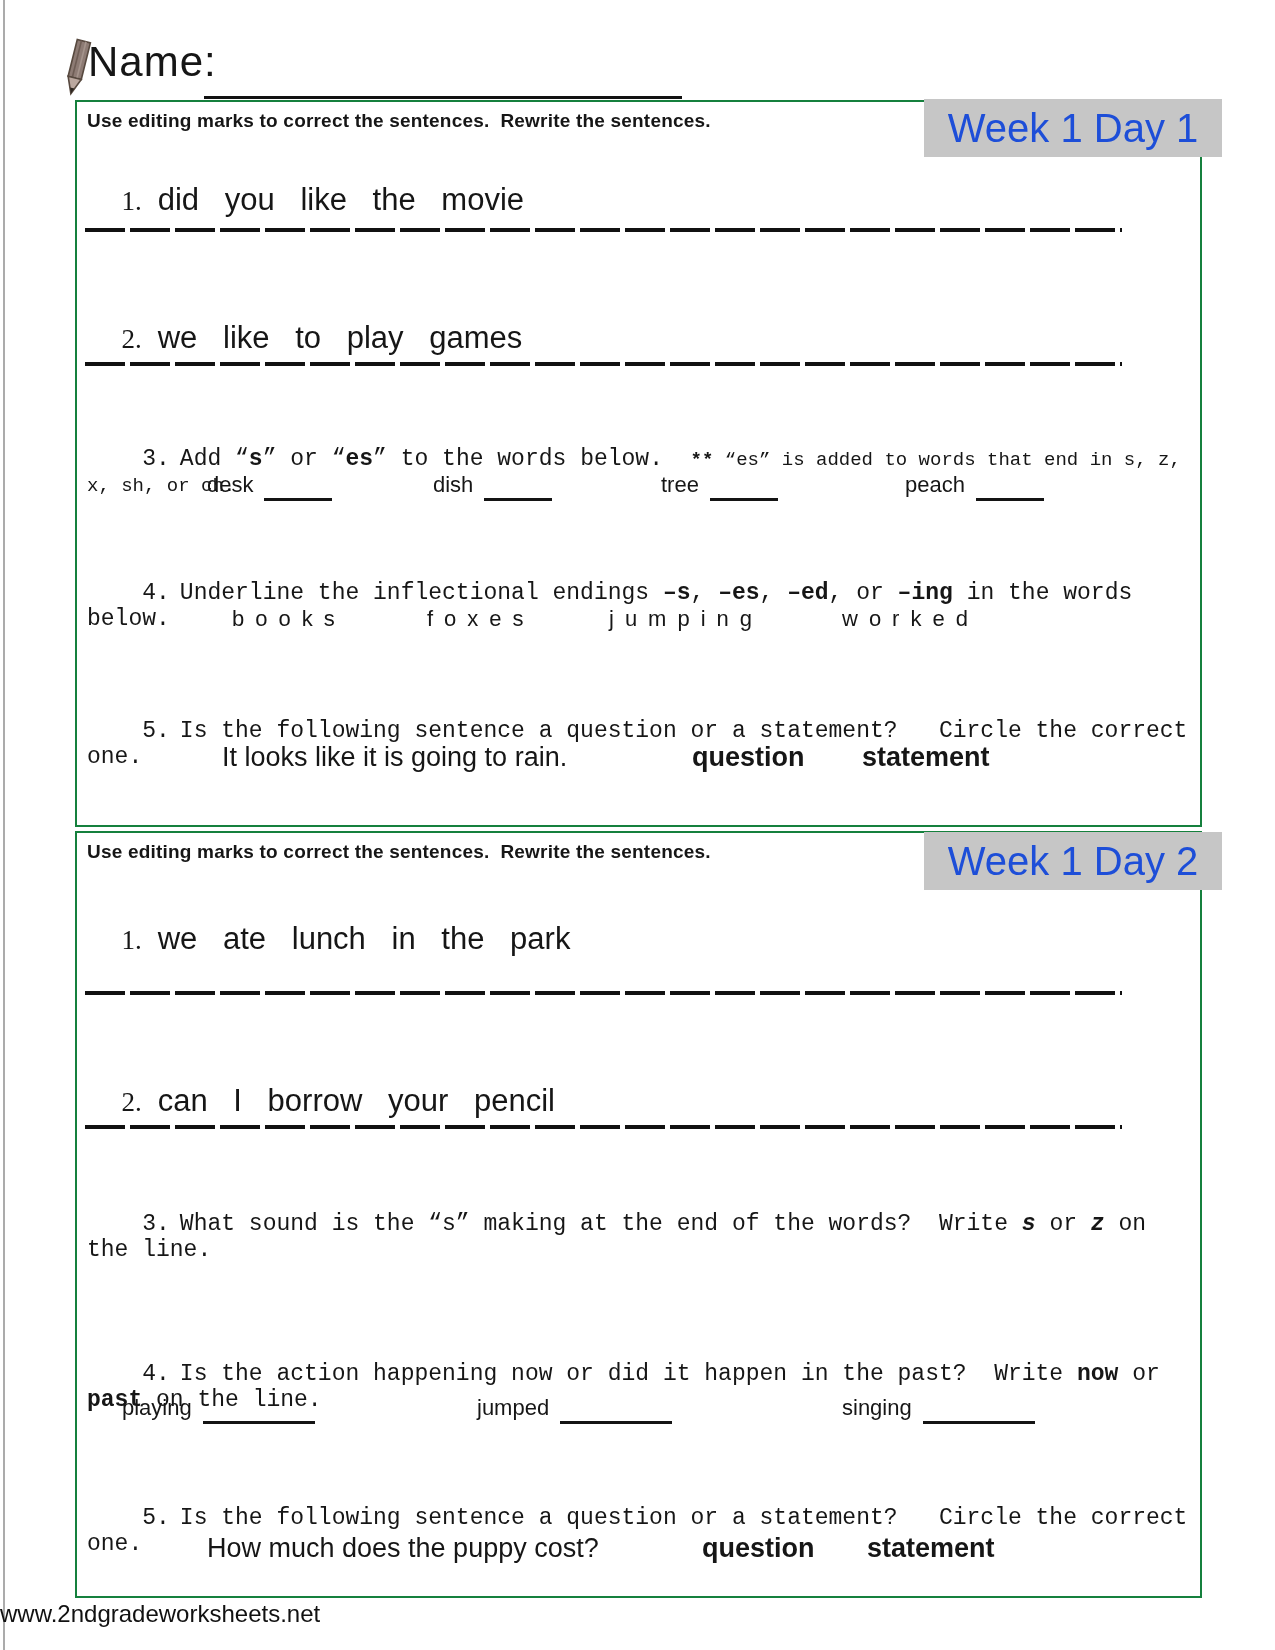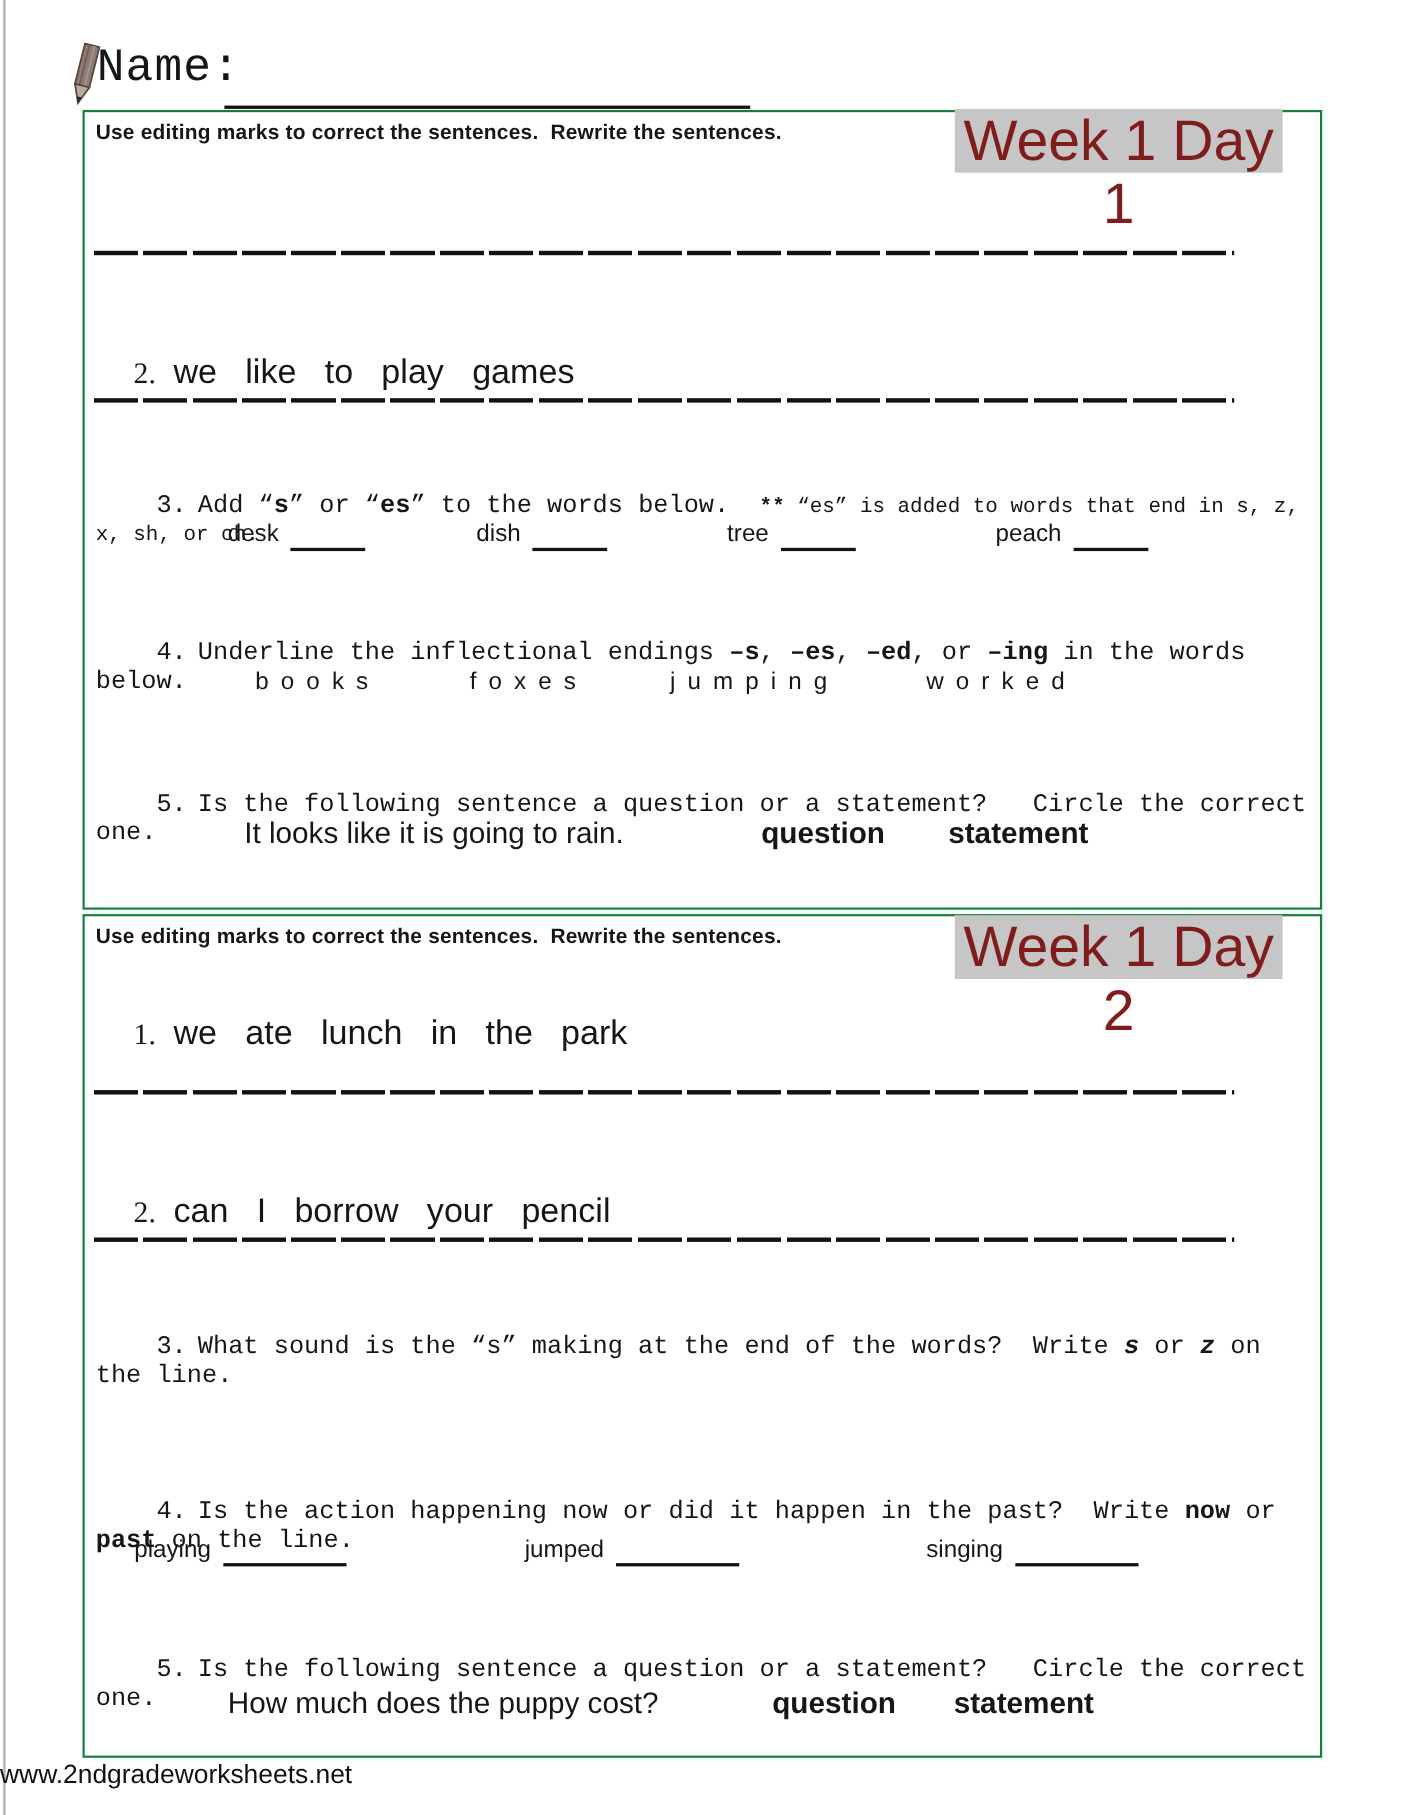--- a/index.html
+++ b/index.html
@@ -4,29 +4,29 @@
 <style>
   html,body{margin:0;padding:0;}
   body{
     width:1275px;height:1650px;position:relative;background:#ffffff;
     font-family:"Liberation Sans", sans-serif;color:#161616;overflow:hidden;
   }
   .page-edge{position:absolute;left:3px;top:0;width:2px;height:1650px;background:#ababab;}
   
   .name-row{position:absolute;left:58px;top:34px;height:64px;}
   .pencil{position:absolute;left:0;top:2px;}
-  .name-label{position:absolute;left:30px;top:4px;font-size:42px;letter-spacing:1px;font-family:Liberation Mono, monospace;}
+  .name-label{position:absolute;left:30px;top:4px;font-size:42px;letter-spacing:1px;}
   .name-line{position:absolute;left:146px;top:22px;width:478px;height:40px;border-bottom:3px solid #111;}
   
   .wbox{position:absolute;left:75px;width:1123px;border:2px solid #15803d;background:#fff;}
   .box1{top:100px;height:723px;}
   .box2{top:831px;height:763px;}
   .tag{
-    position:absolute;left:868px;width:298px;height:58px;z-index:5;
-    background:#c6c6c6;text-align:center;line-height:58px;font-size:52px;color:#7f1d1d;
+    position:absolute;left:924px;width:298px;height:58px;z-index:5;
+    background:#c6c6c6;text-align:center;line-height:58px;font-size:40px;color:#1d4ed8;
   }
   .tag1{top:99px;}
   .tag2{top:832px;}
   .row{position:absolute;left:10px;right:10px;white-space:pre-wrap;}
   .instruction{font-weight:bold;font-size:19px;letter-spacing:0.2px;}
   .sentence-row{font-size:31px;}
   .qnum-serif{font-family:"Liberation Serif", serif;font-size:27px;margin-right:16px;}
   .big-sentence{word-spacing:0.55em;}
   .qrow{font-size:23px;font-family:Liberation Mono, monospace;}
   .qnum{margin-right:10px;}
@@ -68,20 +68,23 @@
       </g>
     </svg>
   </span>
   <span class="name-label">Name:</span>
   <span class="name-line"></span>
 </div>
 
 <div class="wbox box1">
   <div class="row instruction" style="top:8px">Use editing marks to correct the sentences.  Rewrite the sentences.</div>
 
+  <div class="row sentence-row" style="top:44px">
+    <span class="qnum-serif">1.</span><span class="big-sentence">did you like the movie</span>
+  </div>
   <div class="writing-line" style="top:126px"></div>
 
   <div class="row sentence-row" style="top:182px">
     <span class="qnum-serif">2.</span><span class="big-sentence">we like to play games</span>
   </div>
   <div class="writing-line" style="top:260px"></div>
 
   <div class="row qrow" style="top:318px">
     <span class="qnum">3.</span><span class="qtext"><span>Add “</span><span class="b">s</span><span>” or “</span><span class="b">es</span><span>” to the words below.  </span><span class="b sm">** </span><span class="sm">“es” is added to words that end in s, z, x, sh, or ch.</span></span>
   </div>

